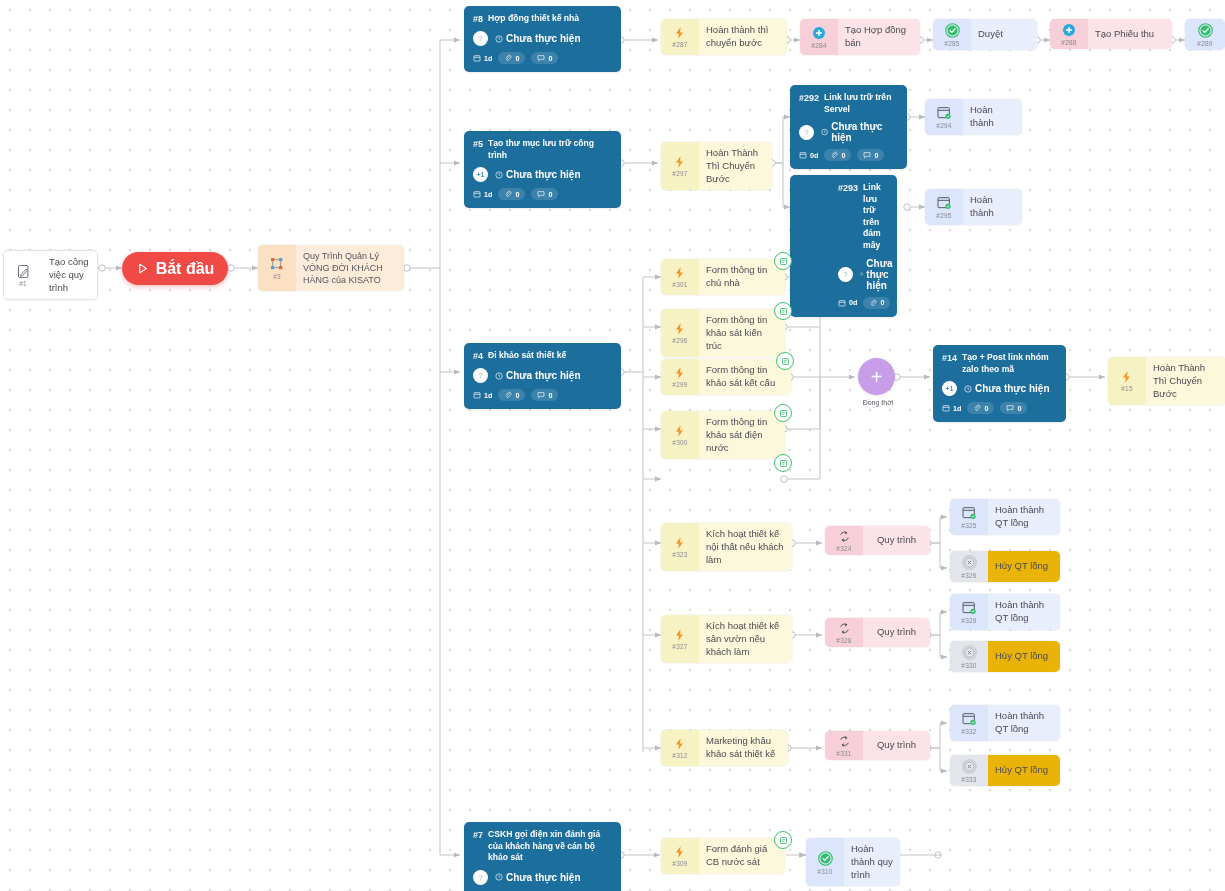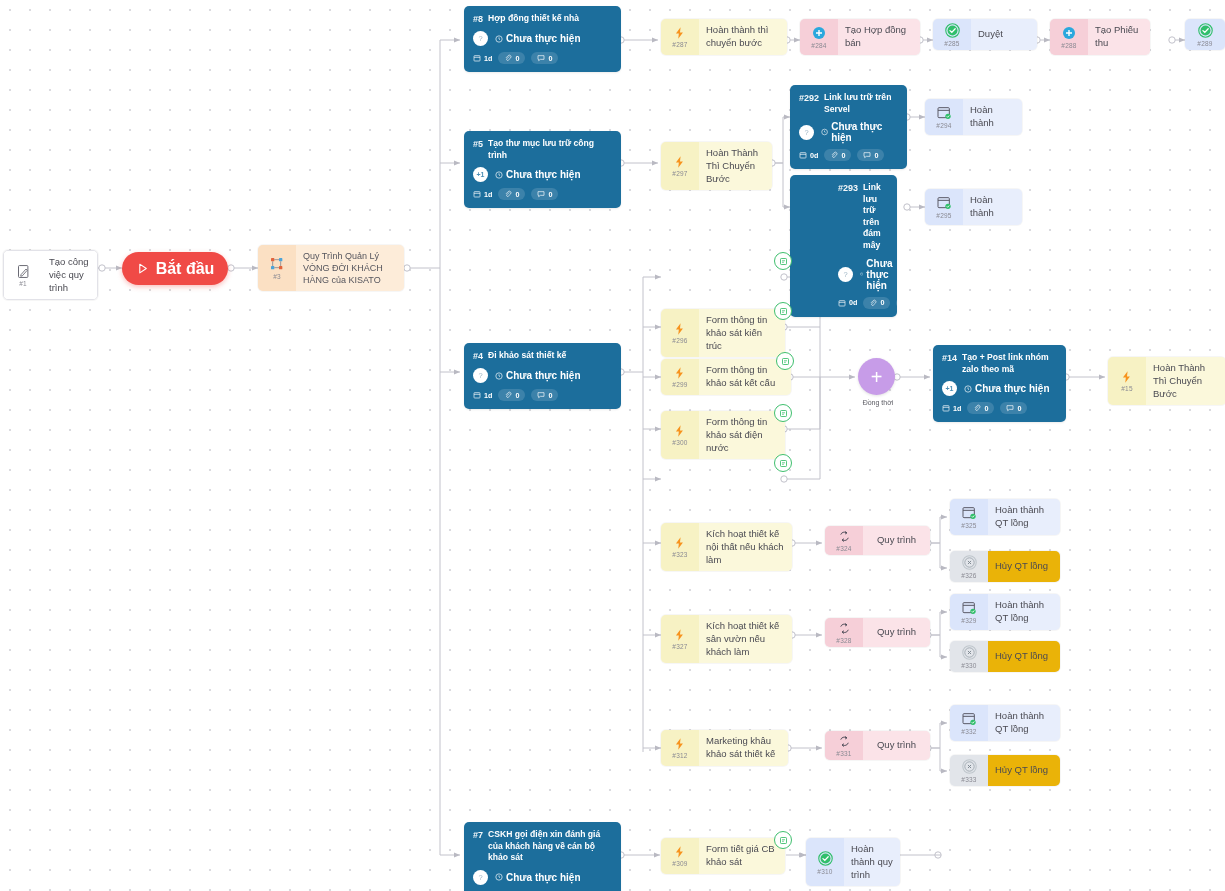--- a/index.html
+++ b/index.html
@@ -308,21 +308,21 @@
       <svg width="17" height="17" viewBox="0 0 24 24">
           <circle cx="12" cy="12" r="9.5" fill="none" stroke="#31bf6b" stroke-width="1.6"></circle>
           <circle cx="12" cy="12" r="7" fill="#31bf6b"></circle>
           <path d="M8.4 12.2 L11 14.6 L15.8 9.6" fill="none" stroke="#fff" stroke-width="1.8" stroke-linecap="round"></path>
         </svg>
       <span class="num">#285</span>
       </div>
     <div class="lpanel">Duyệt</div>
   </div>
 
-  <div class="node card c-pink" style="left:1050px;top:19px;width:100px;">
+  <div class="node card c-pink" style="left:1050px;top:19px;width:122px;">
     <div class="ipanel">
       <svg width="16" height="16" viewBox="0 0 24 24">
           <circle cx="12" cy="12" r="9" fill="#2aa8dd"></circle>
           <path d="M12 7.5 V16.5 M7.5 12 H16.5" stroke="#fff" stroke-width="2.1"></path>
         </svg>
       <span class="num">#288</span>
       </div>
     <div class="lpanel">Tạo Phiếu thu</div>
   </div>
 
@@ -519,20 +519,29 @@
         </div>
       <div class="chip">
         <svg width="8" height="8" viewBox="0 0 24 24">
             <path d="M3 5 h18 v11 h-11 l-5 4 v-4 h-2 z" fill="none" stroke="#fff" stroke-width="2"></path>
           </svg>
         <span>0</span>
         </div>
     </div>
   </div>
 
+  <div class="node card c-yellow" style="left:661px;top:259px;width:124px;">
+    <div class="ipanel">
+      <svg width="14" height="14" viewBox="0 0 24 24">
+          <path d="M13 2 L5 13 h5 l-1 9 l8-11 h-5 z" fill="#f7931e"></path>
+        </svg>
+      <span class="num">#301</span>
+      </div>
+    <div class="lpanel">Form thông tin chủ nhà</div>
+  </div>
   <div class="fbadge" style="left:774px;top:252px;">
     <svg width="9" height="9" viewBox="0 0 24 24">
         <rect x="4" y="4" width="16" height="16" rx="2" fill="none" stroke="#3fbf6e" stroke-width="2.4"></rect>
         <path d="M8 10 H16 M8 14 H13" stroke="#3fbf6e" stroke-width="2"></path>
       </svg>
   </div>
 
   <div class="node card c-yellow" style="left:661px;top:309px;width:124px;">
     <div class="ipanel">
       <svg width="14" height="14" viewBox="0 0 24 24">
@@ -804,21 +813,21 @@
     </div>
   </div>
 
   <div class="node card c-yellow" style="left:661px;top:838px;width:124px;">
     <div class="ipanel">
       <svg width="14" height="14" viewBox="0 0 24 24">
           <path d="M13 2 L5 13 h5 l-1 9 l8-11 h-5 z" fill="#f7931e"></path>
         </svg>
       <span class="num">#309</span>
       </div>
-    <div class="lpanel">Form tiết giá CB khảo sát</div>
+    <div class="lpanel">Form đánh giá CB nước sát</div>
   </div>
   <div class="fbadge" style="left:774px;top:831px;">
     <svg width="9" height="9" viewBox="0 0 24 24">
         <rect x="4" y="4" width="16" height="16" rx="2" fill="none" stroke="#3fbf6e" stroke-width="2.4"></rect>
         <path d="M8 10 H16 M8 14 H13" stroke="#3fbf6e" stroke-width="2"></path>
       </svg>
   </div>
 
   <div class="node card c-blue" style="left:806px;top:838px;width:94px;">
     <div class="ipanel">

